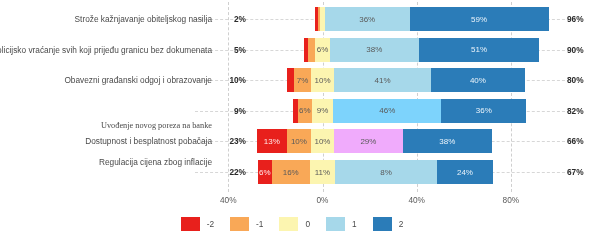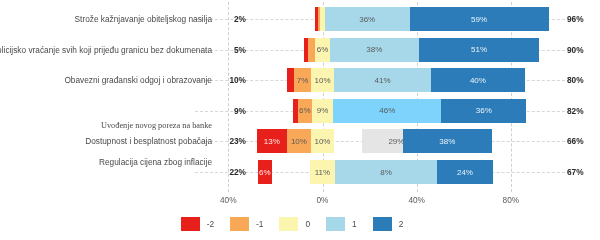--- a/index.html
+++ b/index.html
@@ -161,35 +161,38 @@
       <div class="bar" style="left: 256.56px; top: 129.4px; width: 235.5px;">
         <div class="seg" style="left: 0px; width: 30.615px; background: rgb(232, 32, 28); color: rgb(255, 233, 233);">
           <span class="seg-label">13%</span>
         </div>
         <div class="seg" style="left: 30.615px; width: 23.55px; background: rgb(249, 168, 87); color: rgb(90, 90, 90);">
           <span class="seg-label">10%</span>
         </div>
         <div class="seg" style="left: 54.165px; width: 23.55px; background: rgb(252, 245, 176); color: rgb(90, 90, 90);">
           <span class="seg-label">10%</span>
         </div>
-        <div class="seg" style="left: 77.715px; width: 68.295px; background: #e5e5e5; color: rgb(90, 90, 90); margin-left: 28px;">
+        <div class="seg" style="left: 77.715px; width: 68.295px; background: #f0abfc; color: rgb(90, 90, 90);">
           <span class="seg-label">29%</span>
         </div>
         <div class="seg" style="left: 146.01px; width: 89.49px; background: rgb(43, 124, 184); color: rgb(234, 243, 250);">
           <span class="seg-label">38%</span>
         </div>
       </div>
       <div class="rowline" style="left: 195px; width: 380px; top: 172px;"></div>
       <div class="cat-label" style="right: 388px; top: 157px; margin-left: 32px;">Regulacija cijena zbog inflacije</div>
       <div class="left-pct" style="left: 220px; width: 26px; top: 167px;">22%</div>
       <div class="total-pct" style="left: 567px; top: 167px;">67%</div>
       <div class="bar" style="left: 257.738px; top: 160px; width: 235.5px;">
         <div class="seg" style="left: 0px; width: 14.13px; background: rgb(232, 32, 28); color: rgb(255, 233, 233);">
           <span class="seg-label">6%</span>
         </div>
+        <div class="seg" style="left: 14.13px; width: 37.68px; background: rgb(249, 168, 87); color: rgb(90, 90, 90);">
+          <span class="seg-label">16%</span>
+        </div>
         <div class="seg" style="left: 51.81px; width: 25.905px; background: rgb(252, 245, 176); color: rgb(90, 90, 90);">
           <span class="seg-label">11%</span>
         </div>
         <div class="seg" style="left: 77.715px; width: 101.265px; background: rgb(166, 216, 234); color: rgb(90, 90, 90);">
           <span class="seg-label">8%</span>
         </div>
         <div class="seg" style="left: 178.98px; width: 56.52px; background: rgb(43, 124, 184); color: rgb(234, 243, 250);">
           <span class="seg-label">24%</span>
         </div>
       </div>

